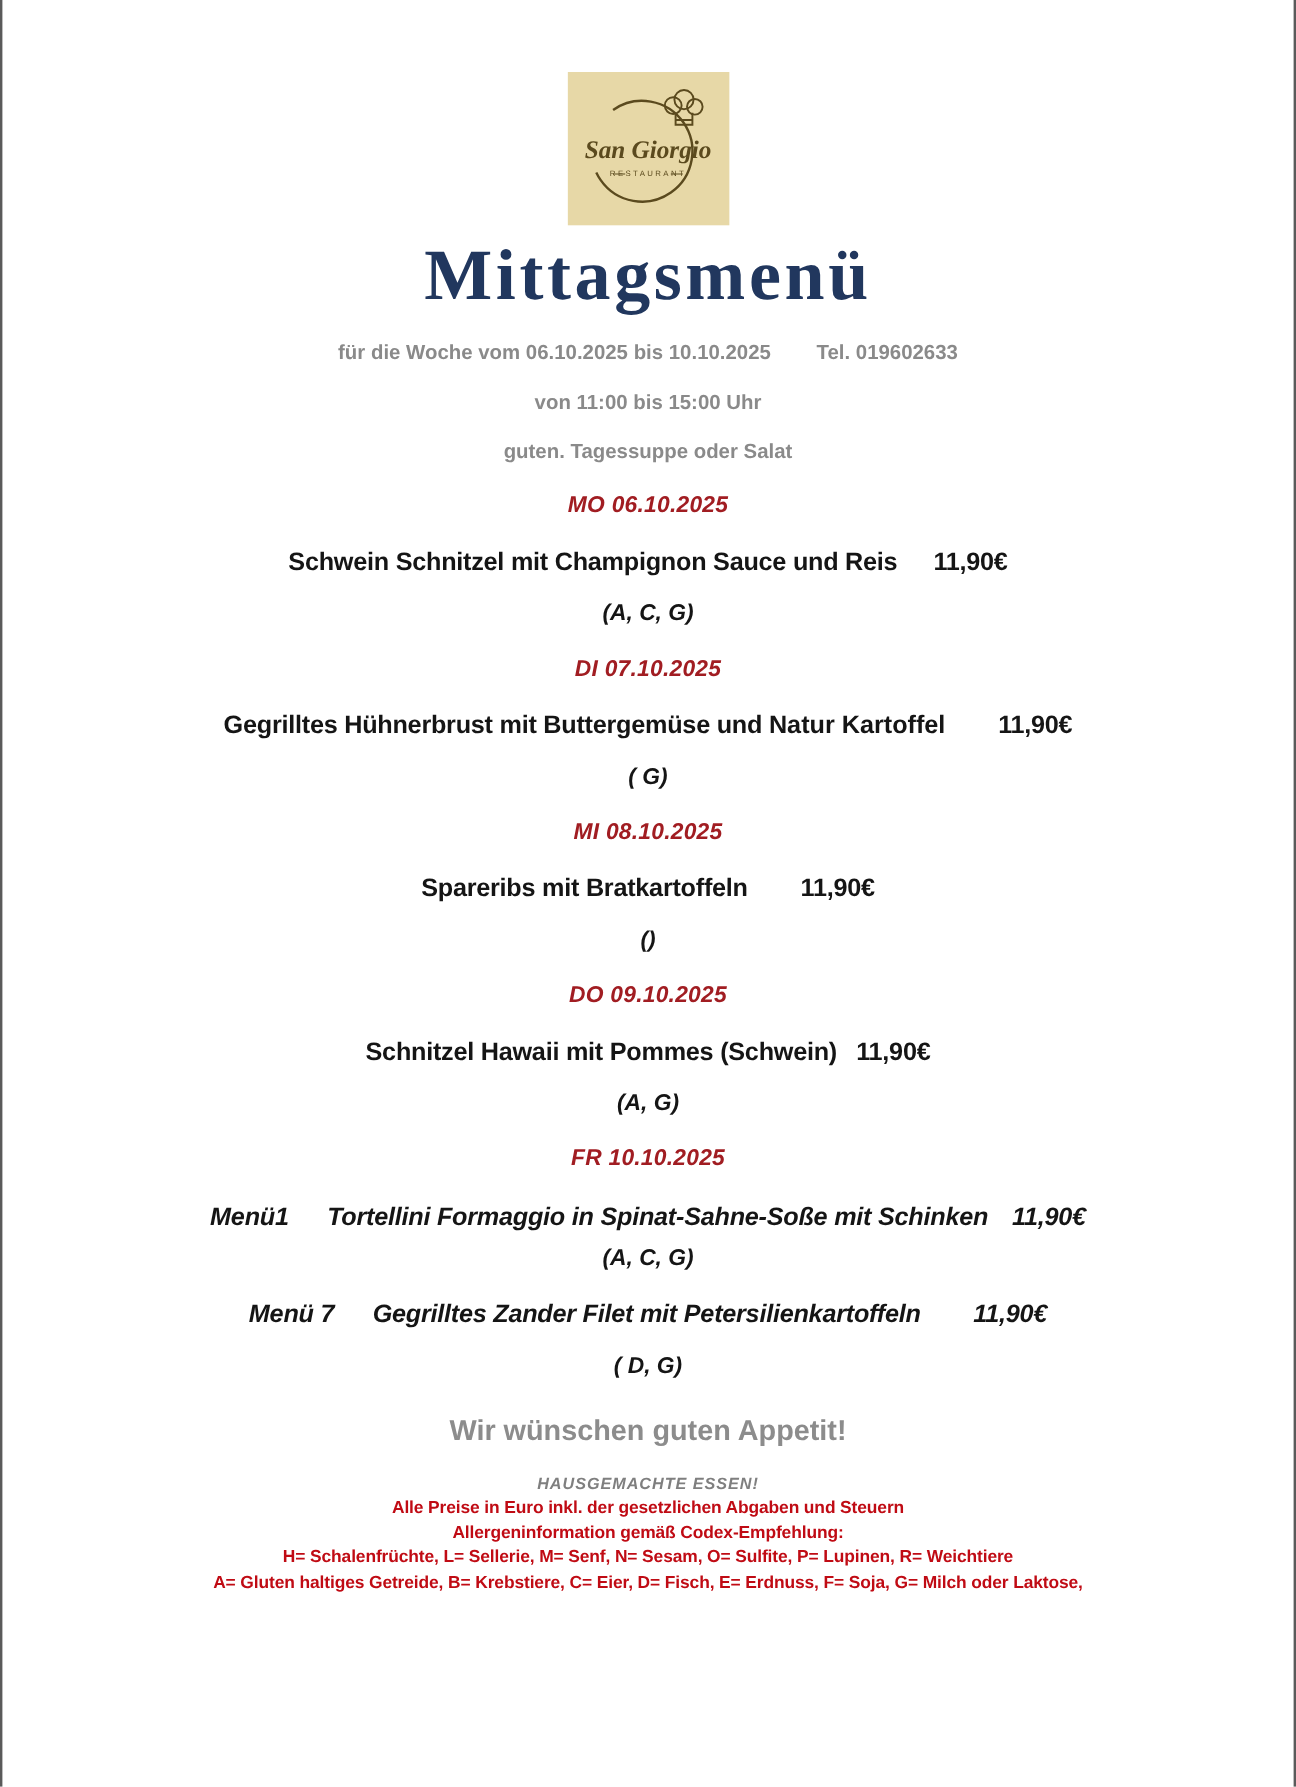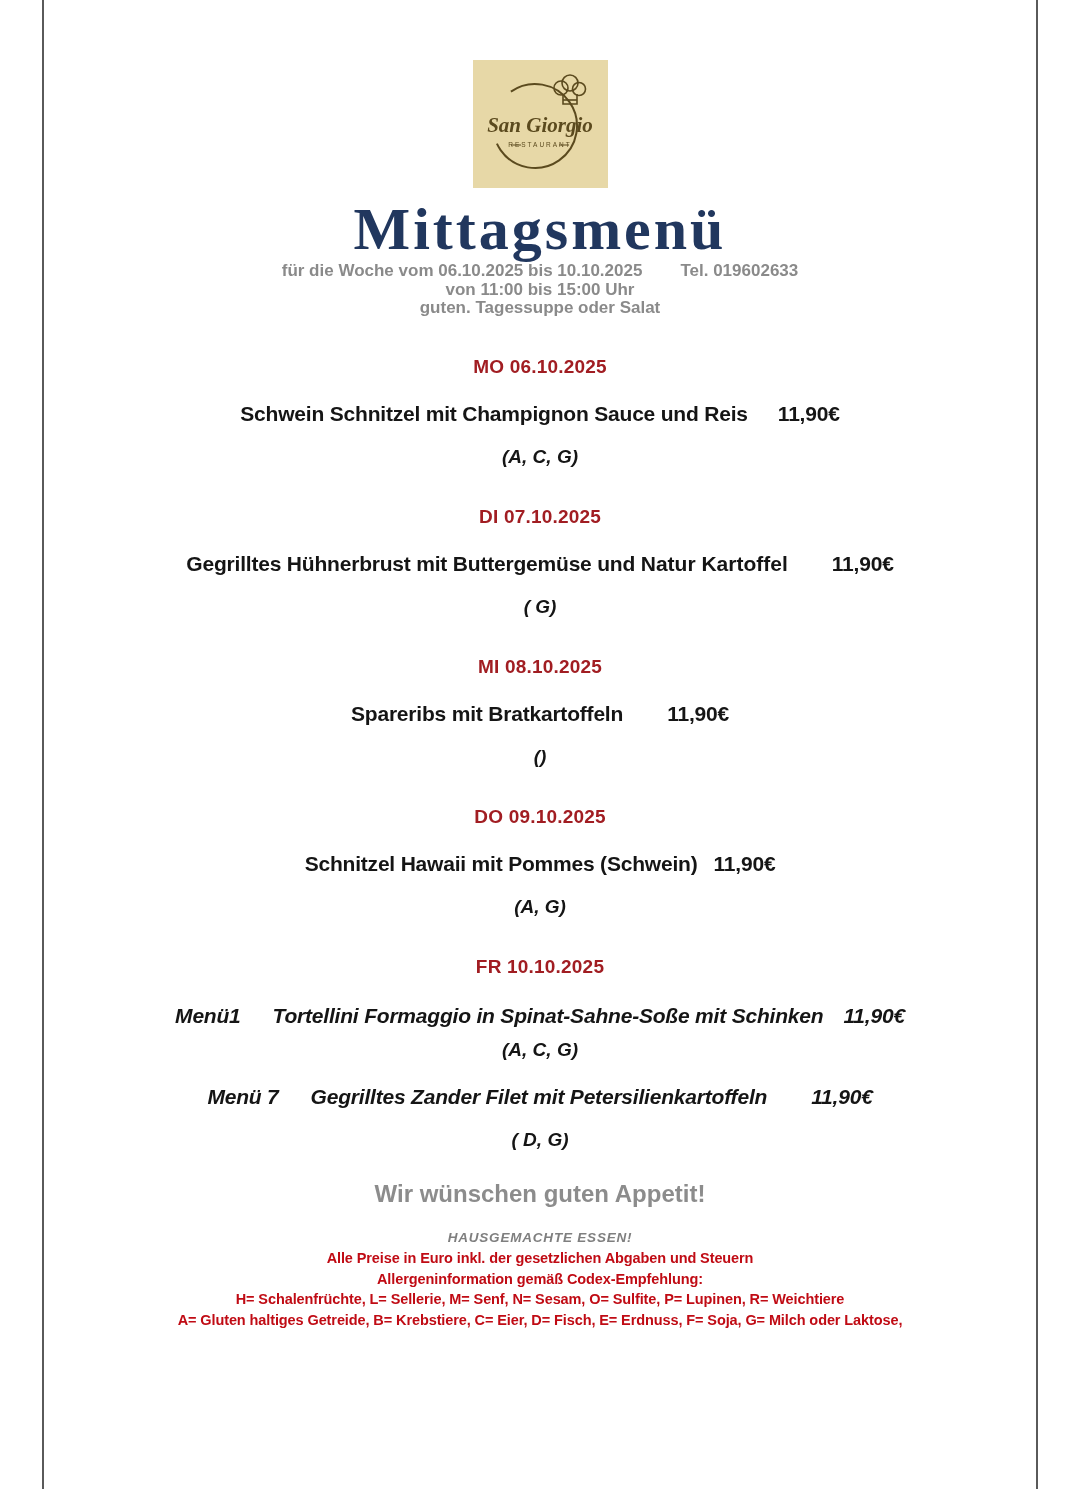--- a/index.html
+++ b/index.html
@@ -3,21 +3,21 @@
 <meta charset="utf-8">
 <style>
   html, body {
     margin: 0;
     padding: 0;
     background: #ffffff;
     font-family: "Liberation Sans", sans-serif;
   }
   .page {
     position: relative;
-    width: 996px;
+    width: 1080px;
     height: 1489px;
     margin: 0 auto;
     box-sizing: border-box;
     border-left: 2px solid #5a5a5a;
     border-right: 2px solid #5a5a5a;
     background: #ffffff;
     overflow: hidden;
     display: flex;
     flex-direction: column;
     align-items: center;
@@ -32,30 +32,32 @@
   .page-title {
     margin-top: 8px;
     font-family: "Liberation Serif", serif;
     font-weight: bold;
     font-size: 60px;
     letter-spacing: 3px;
     color: #21375e;
     line-height: 1.1;
   }
   .meta-line {
+    margin-top: 23px;
     font-size: 17px;
     font-weight: bold;
     color: #8a8a8a;
     line-height: 1.1;
   }
   .meta-line .tel-gap { display: inline-block; width: 38px; }
   .day-header {
-    margin-top: 39px;
+    margin-top: 25px;
     font-size: 19px;
     font-weight: bold;
+    font-style: italic;
     color: #a11d22;
     line-height: 1.1;
     letter-spacing: 0.2px;
   }
   .item-line {
     margin-top: 24px;
     font-size: 21px;
     font-weight: bold;
     color: #151515;
     line-height: 1.15;

